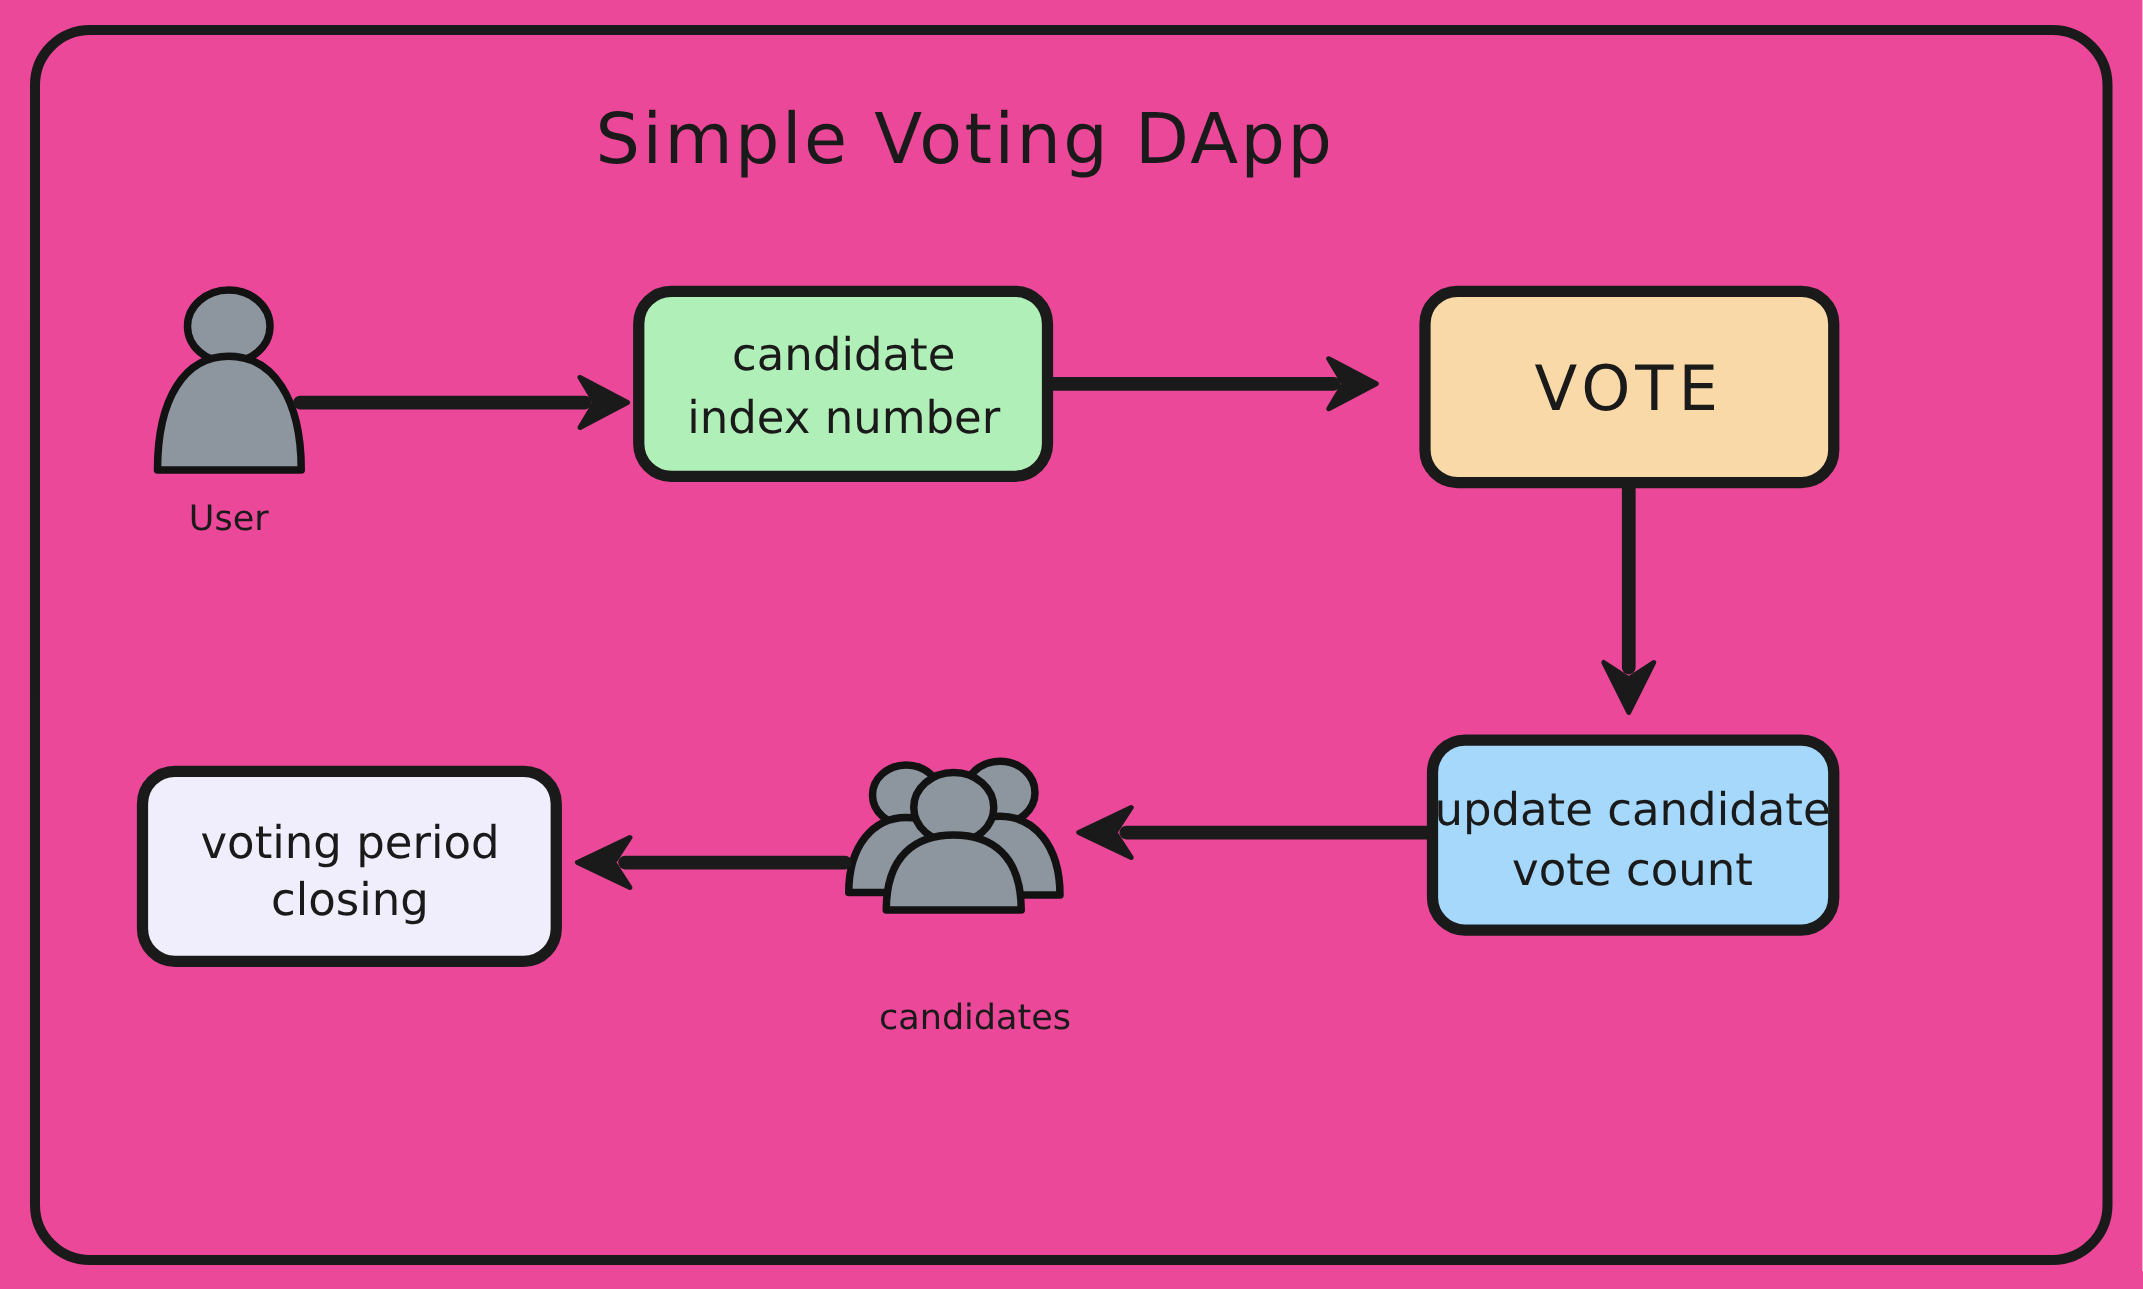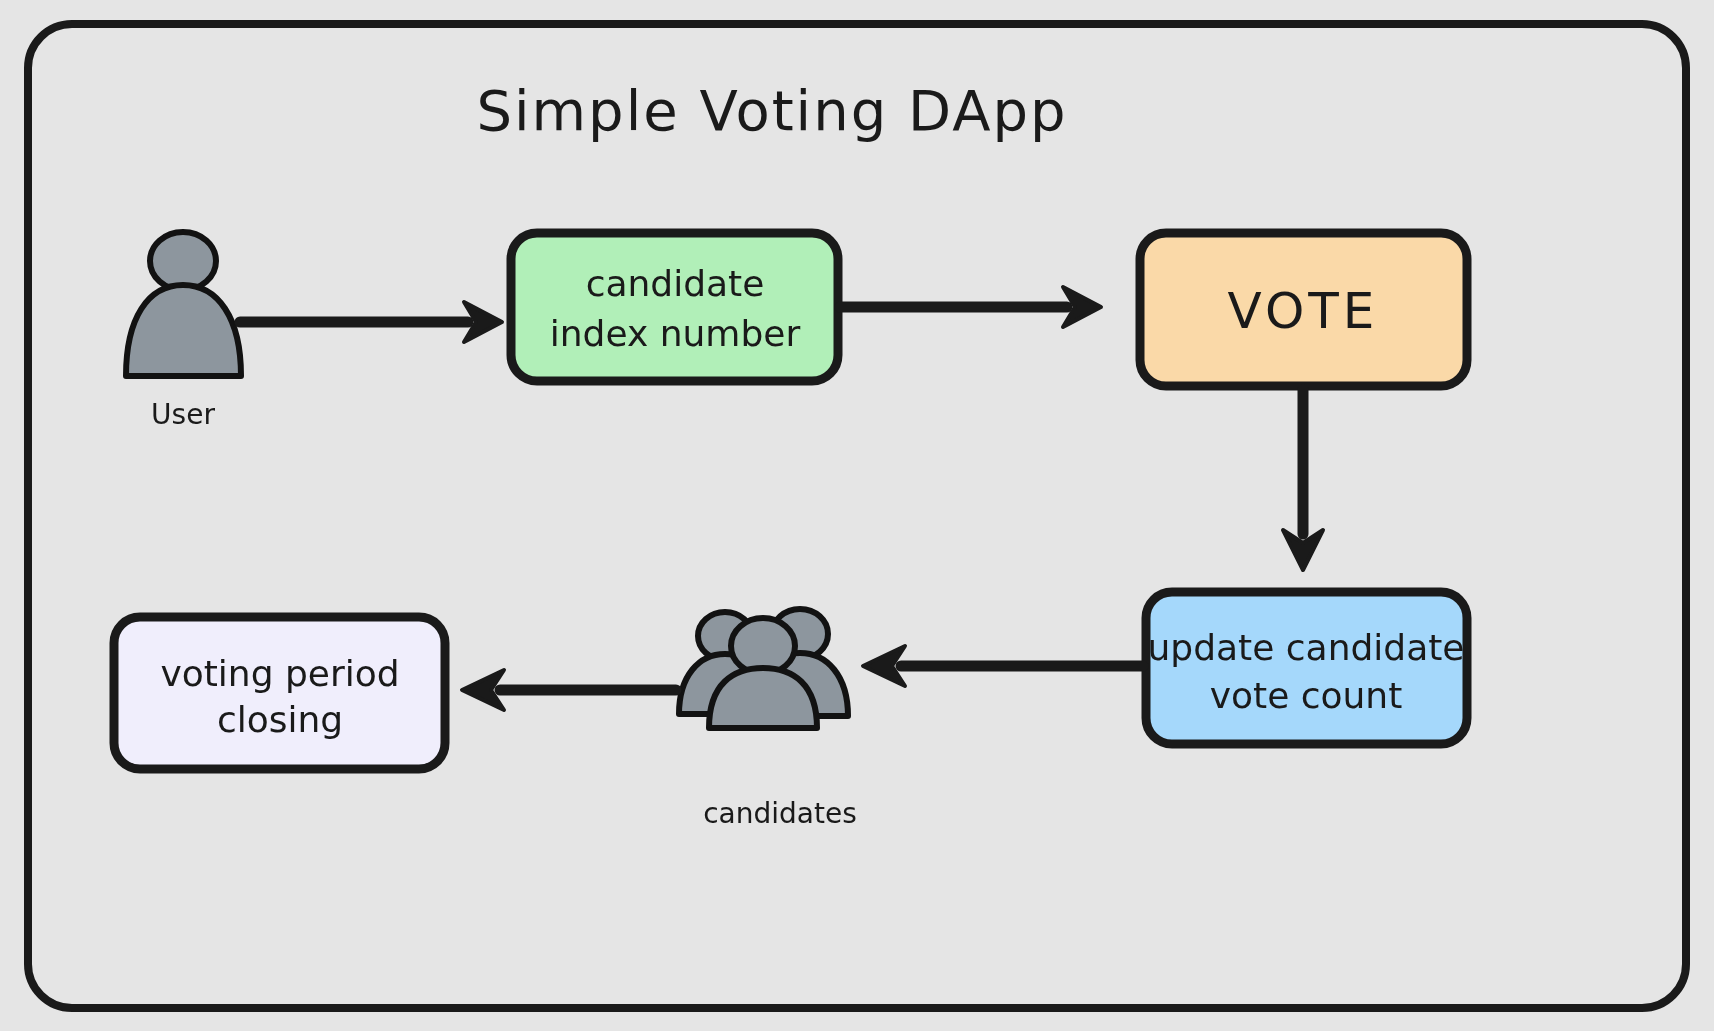--- a/index.html
+++ b/index.html
@@ -10,21 +10,21 @@
   body {
     width: 1714px;
     height: 1031px;
     overflow: hidden;
     font-family: "DejaVu Sans", sans-serif;
   }
   #diagram-root {
     position: relative;
     width: 1714px;
     height: 1031px;
-    background: #e5e5e5;
+    background: #ec4899;
   }
   svg#diagram-svg {
     position: absolute;
     left: 0;
     top: 0;
     width: 1714px;
     height: 1031px;
   }
   .hand-text {
     font-family: "DejaVu Sans", sans-serif;

